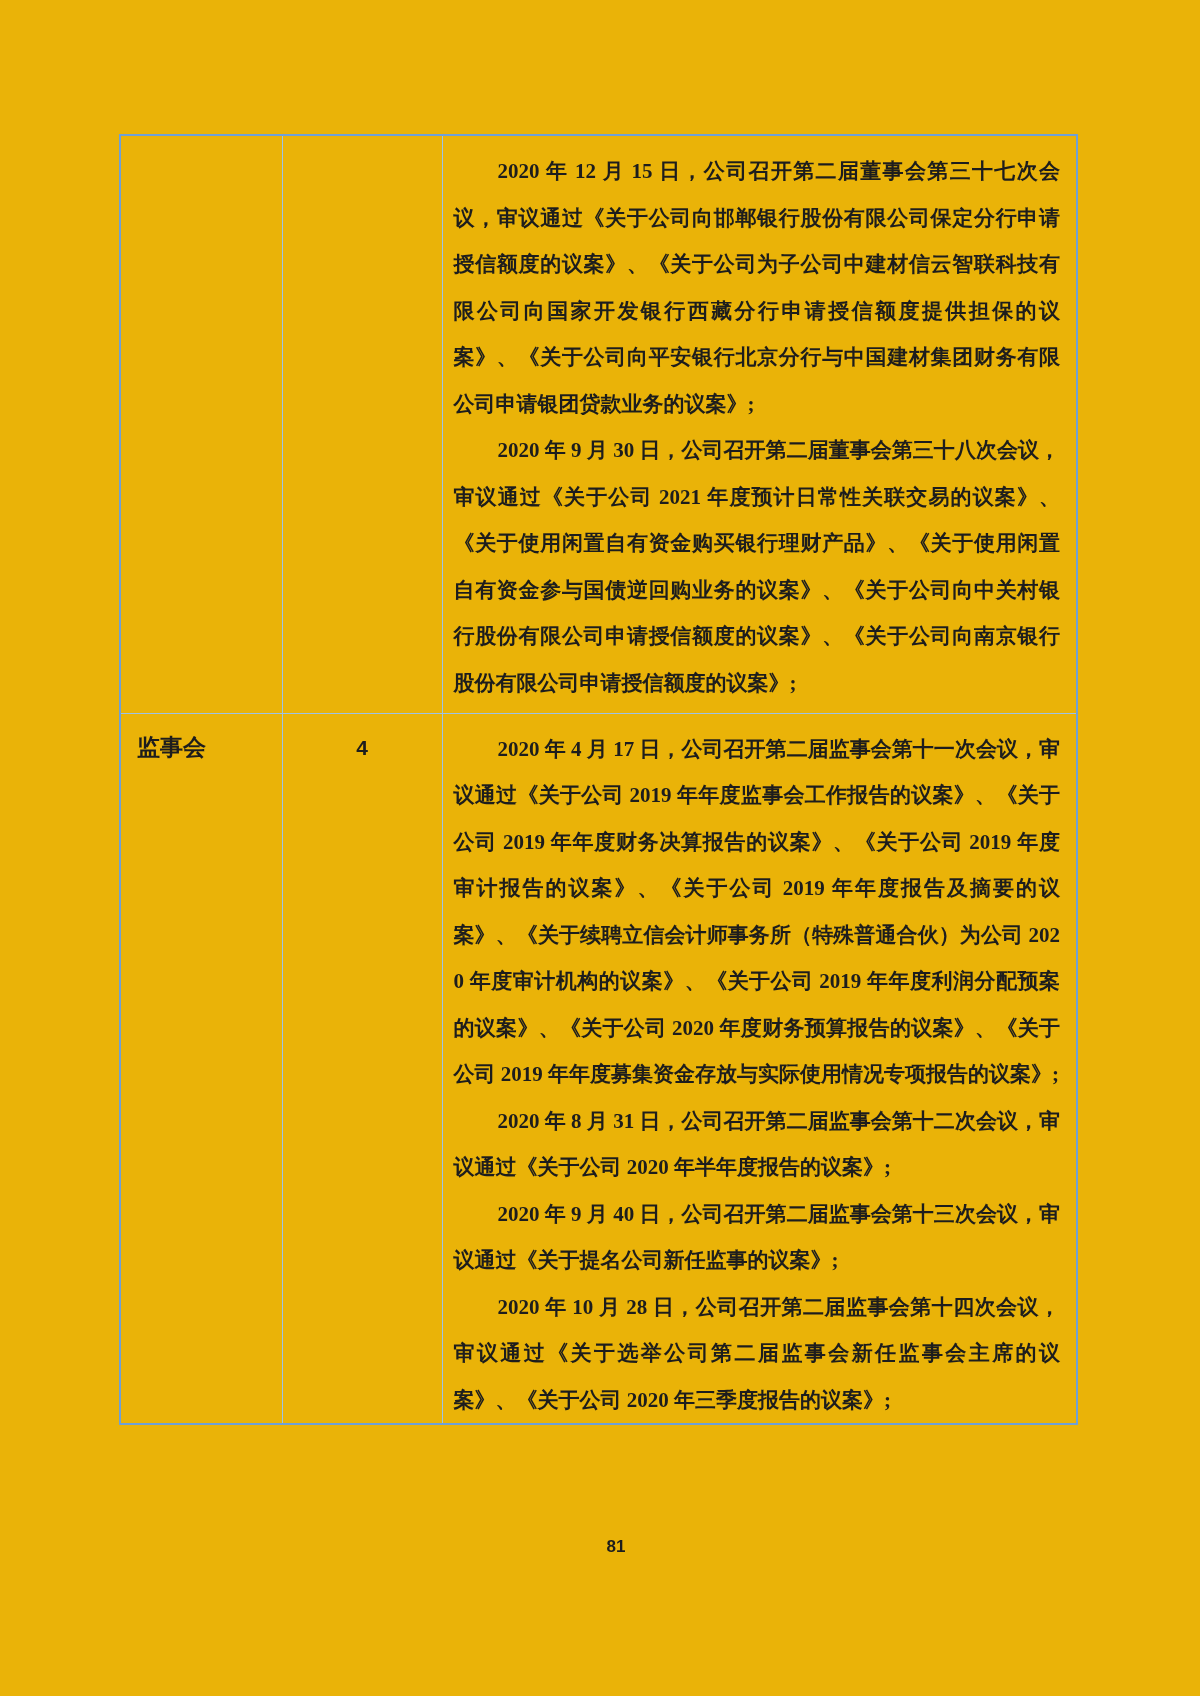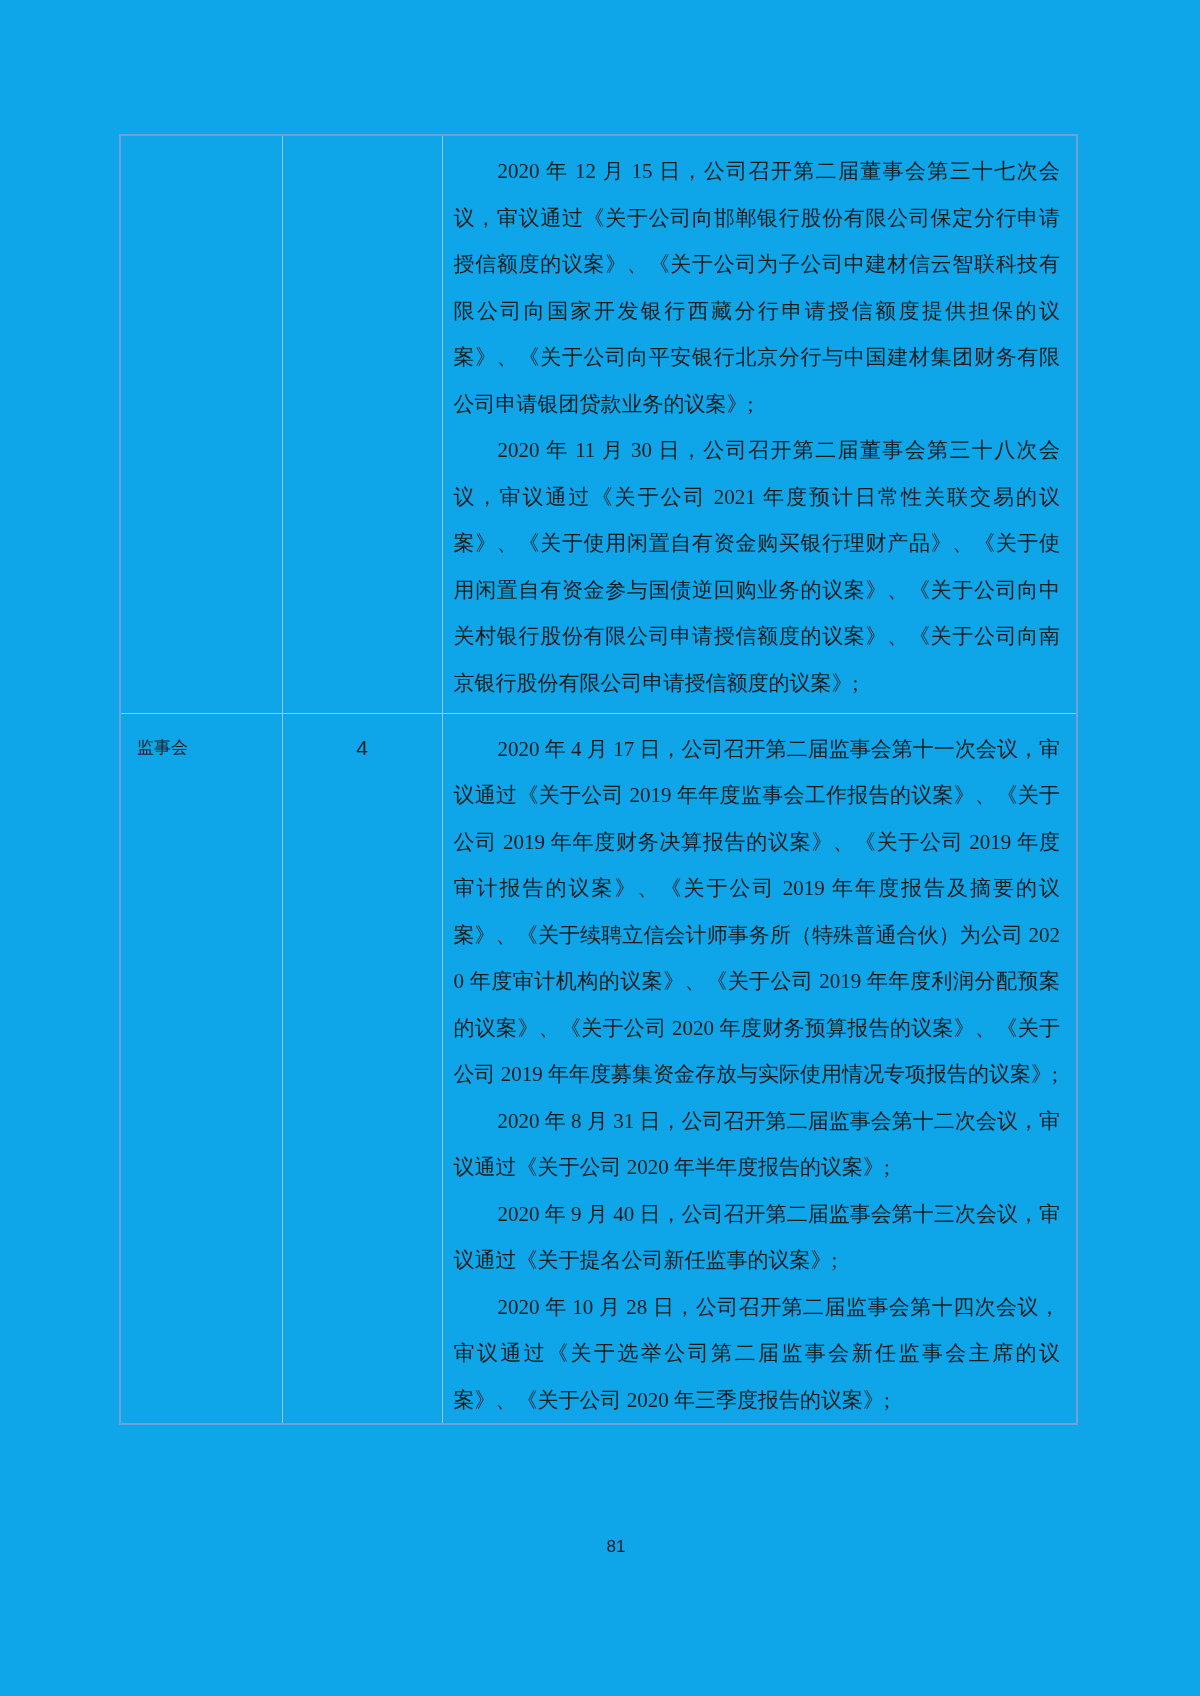--- a/index.html
+++ b/index.html
@@ -4,24 +4,25 @@
 <style>
   html, body {
     margin: 0;
     padding: 0;
     background: #ffffff;
   }
   .page {
     position: relative;
     width: 1200px;
     height: 1696px;
-    background: #0ea5e9;
+    background: #eab308;
     font-family: "Liberation Serif", serif;
     color: #1d1d1d;
     overflow: hidden;
+    font-weight: bold;
   }
   table.doc-table {
     position: absolute;
     left: 119px;
     top: 134px;
     width: 957px;
     border-collapse: collapse;
     table-layout: fixed;
     border: 2px solid #6fa0d6;
   }
@@ -30,21 +31,21 @@
     vertical-align: top;
     box-sizing: border-box;
     overflow: hidden;
   }
   tr.row-board { height: 578px; }
   tr.row-supervisory { height: 709px; }
 
   td.organ-cell {
     width: 162px;
     padding: 11px 6px 0 16px;
-    font-size: 17px;
+    font-size: 23px;
     line-height: 46.5px;
   }
   td.count-cell {
     width: 160px;
     padding: 11px 4px 0 4px;
     text-align: center;
     font-size: 21px;
     line-height: 46.5px;
     font-family: "Liberation Sans", sans-serif;
   }
@@ -81,21 +82,21 @@
     <tbody>
         <tr class="row-board">
       <td class="organ-cell">
         <span></span>
       </td>
       <td class="count-cell">
         <span></span>
       </td>
       <td class="detail-cell">
         <p>2020 年 12 月 15 日，公司召开第二届董事会第三十七次会议，审议通过《关于公司向邯郸银行股份有限公司保定分行申请授信额度的议案》、《关于公司为子公司中建材信云智联科技有限公司向国家开发银行西藏分行申请授信额度提供担保的议案》、《关于公司向平安银行北京分行与中国建材集团财务有限公司申请银团贷款业务的议案》;</p>
-        <p>2020 年 11 月 30 日，公司召开第二届董事会第三十八次会议，审议通过《关于公司 2021 年度预计日常性关联交易的议案》、《关于使用闲置自有资金购买银行理财产品》、《关于使用闲置自有资金参与国债逆回购业务的议案》、《关于公司向中关村银行股份有限公司申请授信额度的议案》、《关于公司向南京银行股份有限公司申请授信额度的议案》;</p>
+        <p>2020 年 9 月 30 日，公司召开第二届董事会第三十八次会议，审议通过《关于公司 2021 年度预计日常性关联交易的议案》、《关于使用闲置自有资金购买银行理财产品》、《关于使用闲置自有资金参与国债逆回购业务的议案》、《关于公司向中关村银行股份有限公司申请授信额度的议案》、《关于公司向南京银行股份有限公司申请授信额度的议案》;</p>
       </td>
     </tr>
     <tr class="row-supervisory">
       <td class="organ-cell">
         <span>监事会</span>
       </td>
       <td class="count-cell">
         <span>4</span>
       </td>
       <td class="detail-cell">

